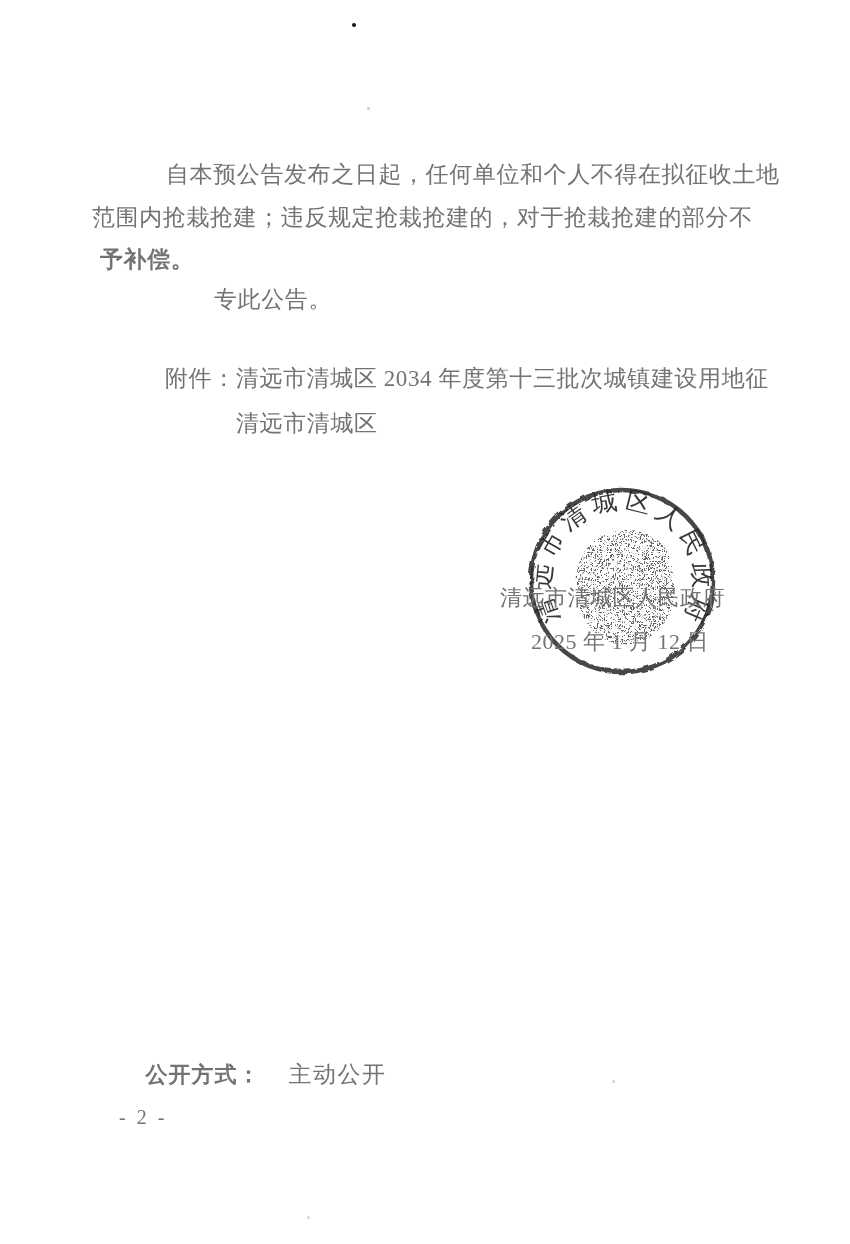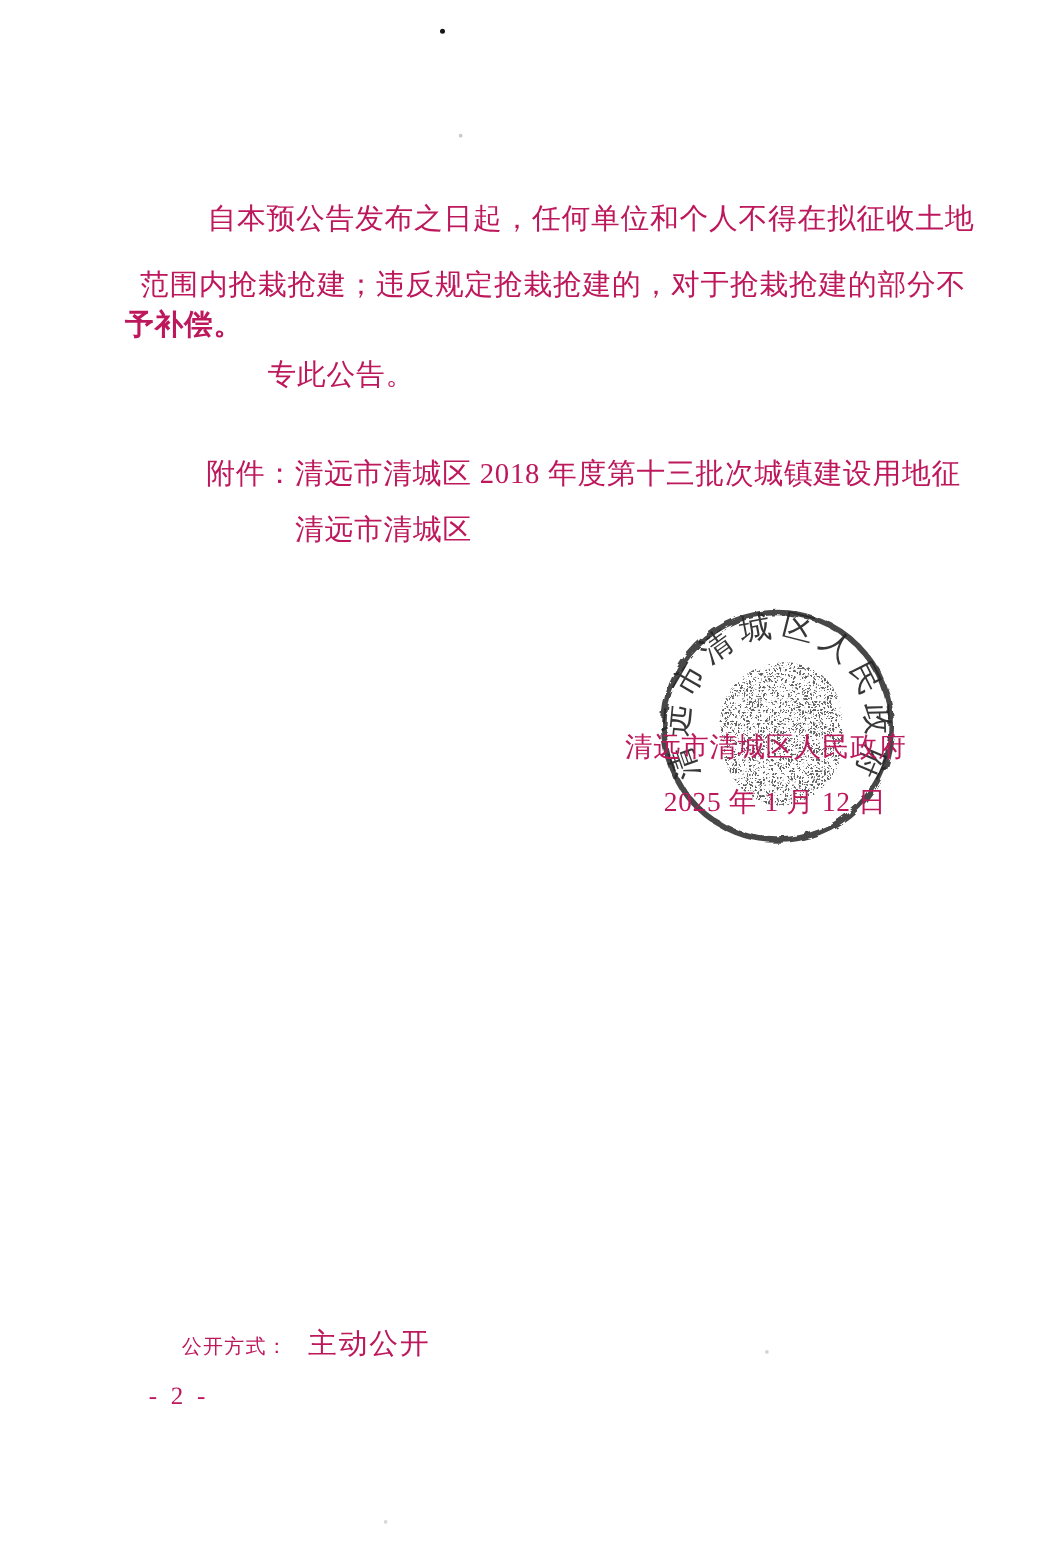--- a/index.html
+++ b/index.html
@@ -3,40 +3,40 @@
 <meta charset="utf-8">
 <style>
   html, body { margin: 0; padding: 0; background: #ffffff; }
   .page {
     position: relative;
     width: 850px;
     height: 1244px;
     background: #ffffff;
     overflow: hidden;
     font-family: "Liberation Serif", "DejaVu Serif", serif;
-    color: #be185d;
+    color: #737373;
   }
   .txt {
     position: absolute;
     white-space: pre;
     font-size: 23px;
     letter-spacing: 0.6px;
     line-height: 1.1;
   }
   .sig { font-size: 22px; letter-spacing: 0.5px; }
   .footer-label {
     font-family: "Liberation Sans", "DejaVu Sans", sans-serif;
-    font-weight: 400;
-    font-size: 16px;
+    font-weight: 700;
+    font-size: 22px;
     letter-spacing: 1px;
   }
   .footer-value {
     font-size: 23px;
     letter-spacing: 1.5px;
-    margin-left: 16px;
+    margin-left: 28px;
   }
   .pagenum {
     font-size: 20px;
     letter-spacing: 3px;
   }
   .seal-wrap {
     position: absolute;
     left: 526px;
     top: 483px;
     width: 192px;
@@ -51,25 +51,25 @@
 <body>
 
 <div class="page">
 
   <div class="artifact" style="left:352px; top:23px; width:4px; height:4px; background:#161616;"></div>
   <div class="artifact" style="left:367px; top:107px; width:3px; height:3px; background:#c9c9c9;"></div>
   <div class="artifact" style="left:612px; top:1080px; width:3px; height:3px; background:#d4d4d4;"></div>
   <div class="artifact" style="left:307px; top:1216px; width:3px; height:3px; background:#d8d8d8;"></div>
 
   <div class="txt" style="left:166px; top:162px;">自本预公告发布之日起，任何单位和个人不得在拟征收土地</div>
-  <div class="txt" style="left:112px; top:205px;margin-top:10px;">范围内抢栽抢建；违反规定抢栽抢建的，对于抢栽抢建的部分不</div>
+  <div class="txt" style="left:92px; top:205px;">范围内抢栽抢建；违反规定抢栽抢建的，对于抢栽抢建的部分不</div>
   <div class="txt" style="left:100px; top:247px;font-weight:bold;">予补偿。</div>
   <div class="txt" style="left:166px; top:287px;margin-left:48px;">专此公告。</div>
 
-  <div class="txt" style="left:165px; top:366px;">附件：清远市清城区 2018 年度第十三批次城镇建设用地征</div>
+  <div class="txt" style="left:165px; top:366px;">附件：清远市清城区 2034 年度第十三批次城镇建设用地征</div>
   <div class="txt" style="left:236px; top:411px;">清远市清城区</div>
 
   <div class="seal-wrap">
     <svg width="192" height="196" viewBox="0 0 192 196">
       <defs>
         <filter id="rough" x="-10%" y="-10%" width="120%" height="120%">
           <feTurbulence type="fractalNoise" baseFrequency="0.12" numOctaves="2" result="t"></feTurbulence>
           <feDisplacementMap in="SourceGraphic" in2="t" scale="5"></feDisplacementMap>
         </filter>
         <filter id="speck" x="-15%" y="-15%" width="130%" height="130%">

